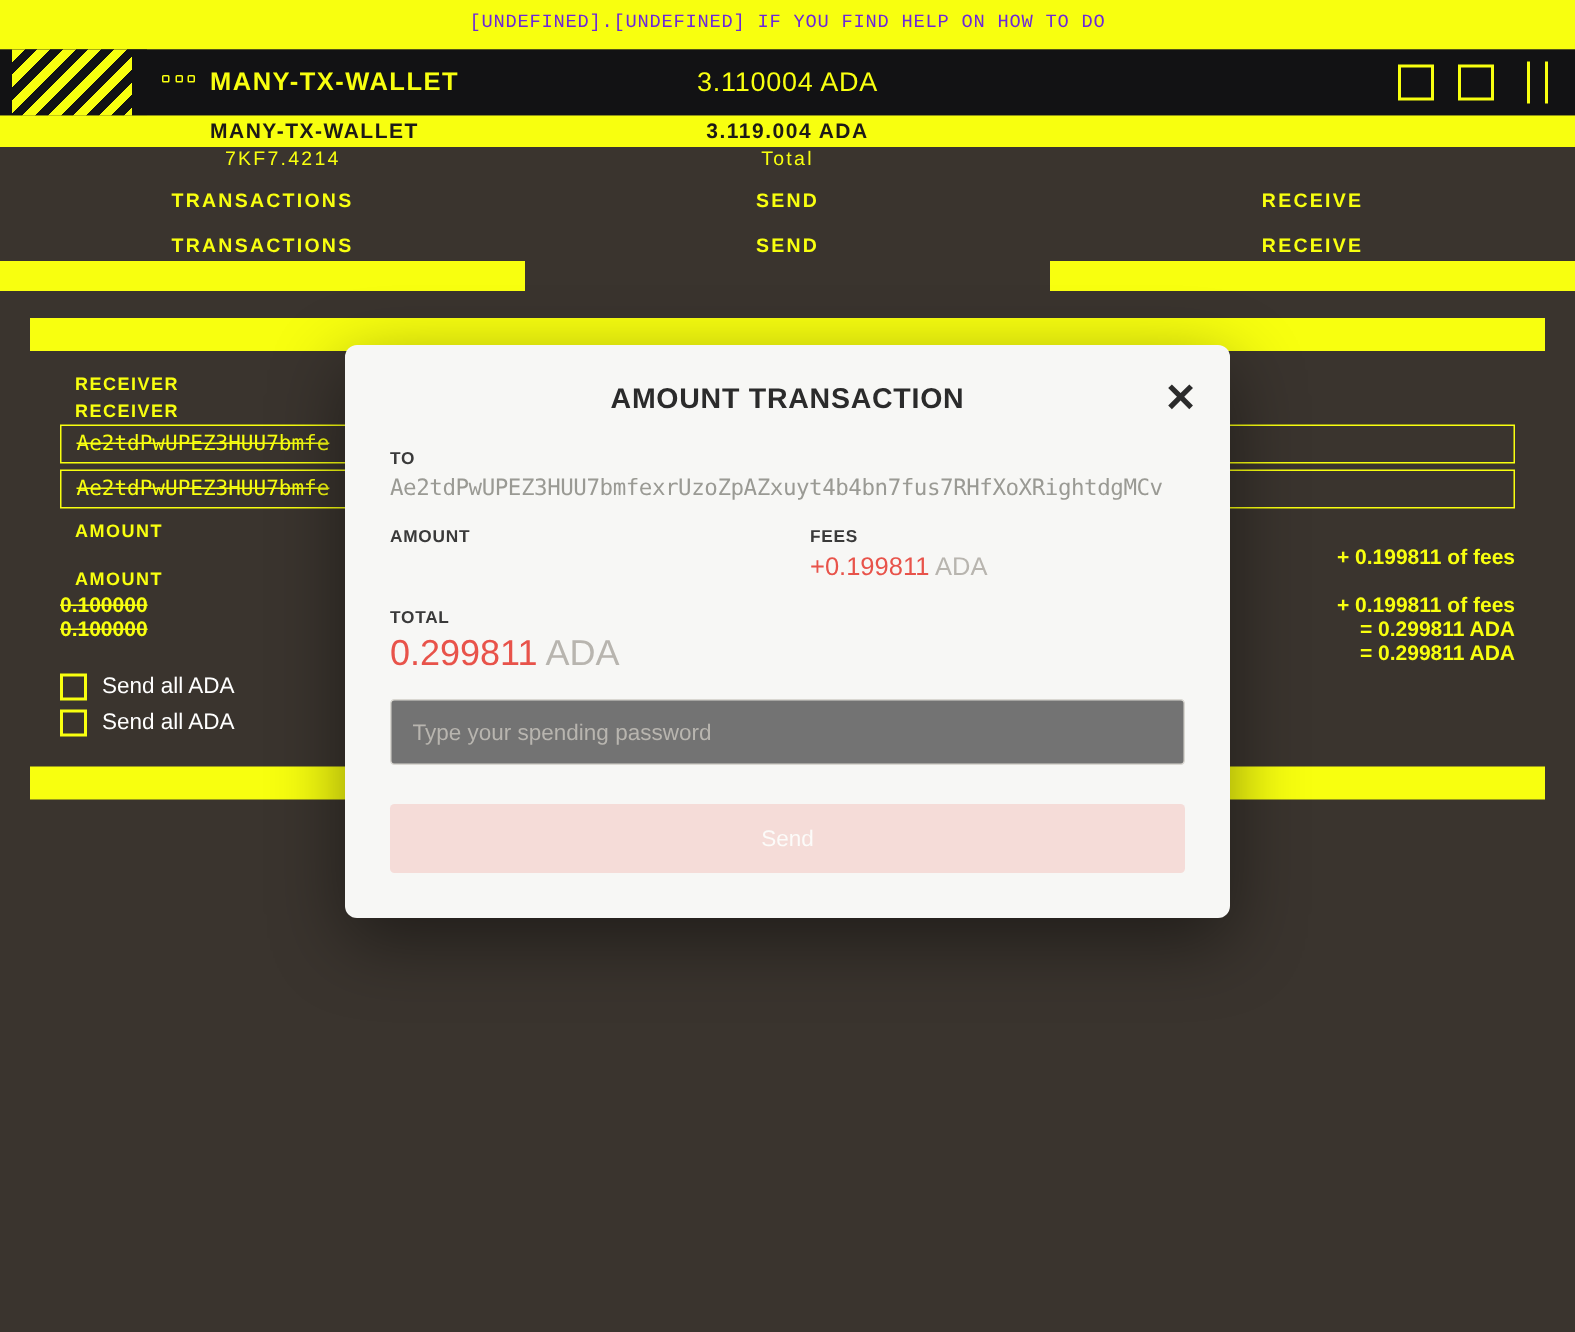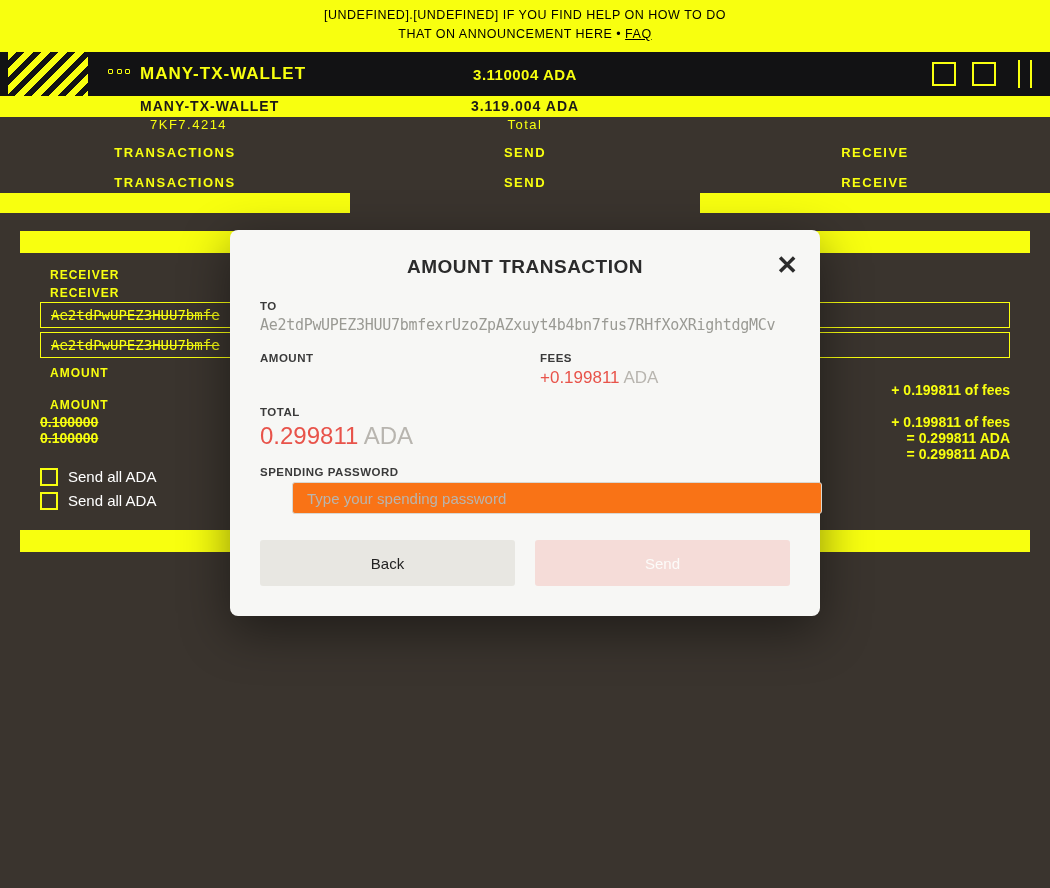--- a/index.html
+++ b/index.html
@@ -9,27 +9,28 @@
     height: 888px;
     background: #3a342e;
     font-family: -apple-system, BlinkMacSystemFont, "Segoe UI", Arial, sans-serif;
     overflow: hidden;
     position: relative;
   }
 
   
   .banner {
     background: #f8ff0f;
-    color: #000000;
+    color: #6d28d9;
     width: 100%;
     text-align: center;
     font-size: 12.5px;
     letter-spacing: 0.5px;
     padding: 6px 0 8px;
     line-height: 1.5;
+    font-family: Liberation Mono, monospace;
   }
   .banner a { text-decoration: underline; color: inherit; }
 
   
   .wallet-bar {
     background: #121214;
     color: #f8ff0f;
     height: 44px;
     width: 100%;
     display: flex;
@@ -50,21 +51,21 @@
   .menu-dots span {
     width:5px;height:5px;border:1.5px solid #f8ff0f;border-radius:1px;
   }
   .wallet-name {
     font-weight: 700;
     font-size: 17px;
     letter-spacing: 1px;
   }
   .wb-center {
     position:absolute; left:50%; top:50%; transform:translate(-50%,-50%);
-    font-weight:700; font-size:15px; letter-spacing:0.5px;
+    font-weight:400; font-size:18px; letter-spacing:0.5px;
   }
   .wb-right {
     position:absolute; right:10px; top:0; bottom:0;
     display:flex; align-items:center; gap:16px;
   }
   .icon-box {
     width:24px;height:24px;border:2px solid #f8ff0f;
   }
   .icon-sliders {
     width:28px;height:28px; position:relative;
@@ -183,44 +184,40 @@
   }
   .row2{display:flex; gap:30px;}
   .col{flex:1;}
   .m-value{
     font-size:17px; font-weight:500;
   }
   .red{ color:#e8534a;}
   .grey{ color:#b8b5af;}
   .m-total{ font-size:24px; margin-top:2px; margin-bottom:16px;}
   .pw-input{
-    width:100%; height:32px; border:1px solid #d9d7d1;
+    width:100%; height:44px; border:1px solid #d9d7d1;
     border-radius:3px; padding:0 14px; font-size:15px;
-    background:#f97316; outline:none;margin-left:32px;
+    background:#737373; outline:none;
   }
   .pw-input::placeholder{color:#b8b5af;}
   .btn-row{
     display:flex; gap:20px; margin-top:26px;
   }
   .btn{
     flex:1; height:46px; border:none; border-radius:3px;
     font-size:15px; cursor:pointer;
   }
   .btn-back{ background:#e8e7e2; color:#222;}
   .btn-send{ background:#f5dcd8; color:#fcfbf9;}
 </style>
 </head>
 <body>
 
 <div class="banner">
   <div>[UNDEFINED].[UNDEFINED] IF YOU FIND HELP ON HOW TO DO</div>
-  <div>
-    <span>THAT ON ANNOUNCEMENT HERE •</span>
-    <a>FAQ</a>
-  </div>
 </div>
 
 <div class="wallet-bar">
   <div class="wb-left">
     <div class="logo-stripes"></div>
     <div class="menu-dots">
         <span></span>
         <span></span>
         <span></span>
       </div>
@@ -336,21 +333,19 @@
         </div>
       </div>
     </div>
 
     <div class="m-label" style="margin-top:18px">TOTAL</div>
     <div class="m-value m-total">
       <span class="red">0.299811</span>
       <span class="grey">ADA</span>
     </div>
 
-    <div class="m-label">SPENDING PASSWORD</div>
     <input class="pw-input" type="password" placeholder="Type your spending password" style="">
 
     <div class="btn-row">
-      <button class="btn btn-back">Back</button>
       <button class="btn btn-send">Send</button>
     </div>
   </div>
 </div>
 
 </body></html>

